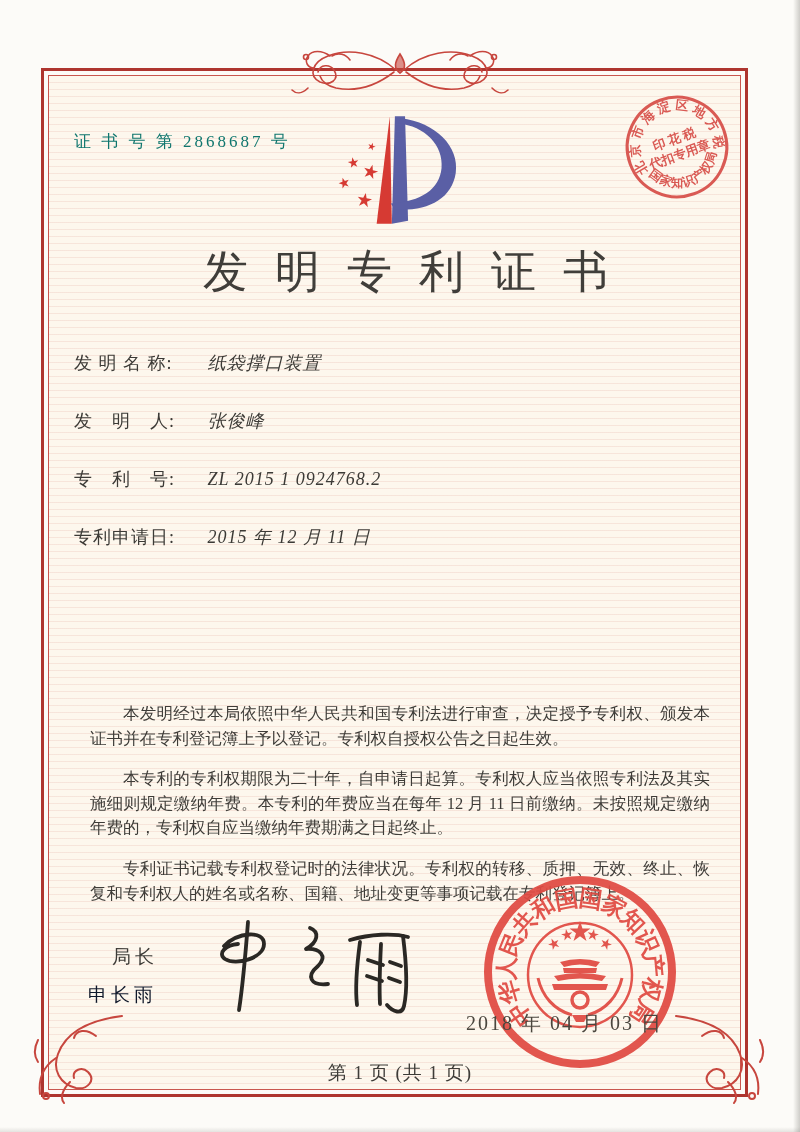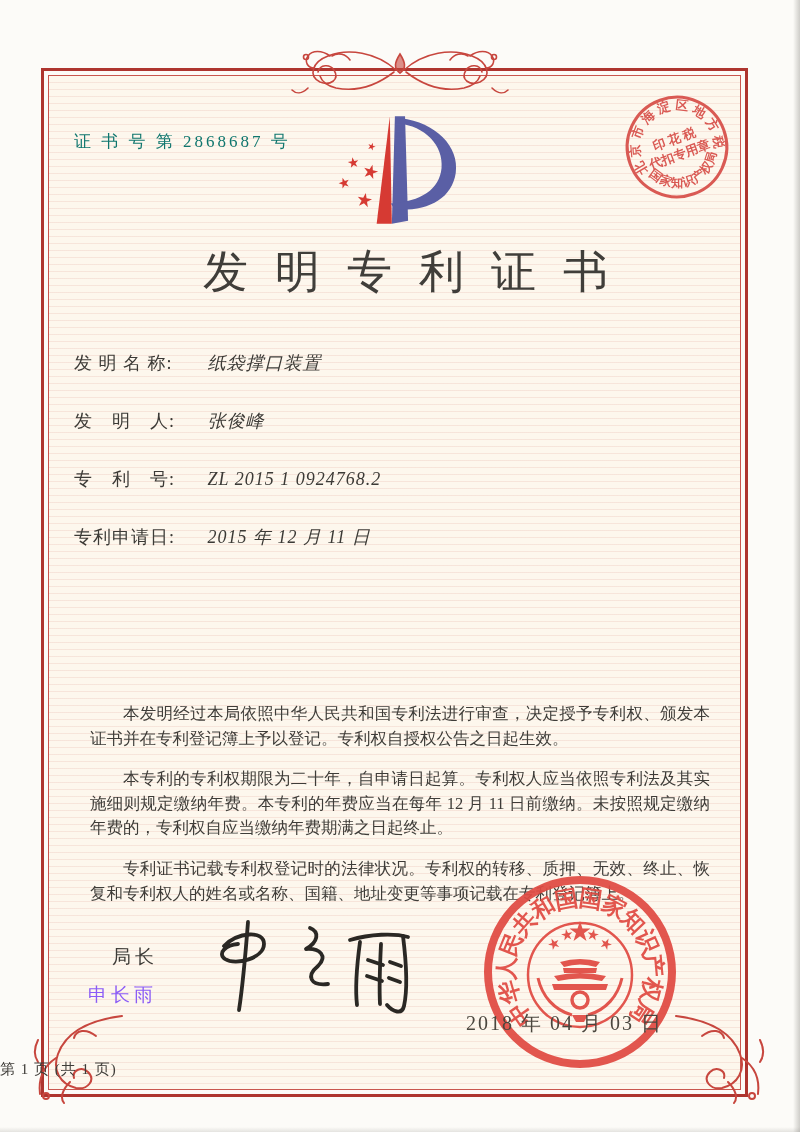--- a/index.html
+++ b/index.html
@@ -56,31 +56,31 @@
   .field-value{margin-left:10px;font-style:italic;}
 
   .body-text{
     position:absolute;left:74px;top:686px;width:652px;z-index:10;
     font-size:16.5px;line-height:24.6px;color:#3e3c38;
     text-align:justify;
   }
   .body-text p{margin:16px;text-indent:2em;}
 
   .signer-title{position:absolute;left:88px;top:944px;font-size:19px;letter-spacing:4px;color:#3c3a36;z-index:10;margin-left:24px;}
-  .signer-name{position:absolute;left:88px;top:982px;font-size:19px;letter-spacing:4px;color:#8b5cf6;z-index:10;}
+  .signer-name{position:absolute;left:88px;top:982px;font-size:19px;letter-spacing:4px;color:#0f172a;z-index:10;}
   .signature{position:absolute;left:198px;top:912px;width:235px;height:108px;z-index:11;}
 
   .official-seal{position:absolute;left:468px;top:860px;width:224px;height:224px;z-index:20;opacity:0.93;}
   .issue-date{
     position:absolute;left:466px;top:1010px;z-index:30;
     font-size:20px;letter-spacing:2px;color:#4b463e;
   }
   .footer-page{
-    position:absolute;left:0;top:1060px;width:100%;text-align:left;z-index:10;
-    font-size:15px;letter-spacing:1px;color:#3e3c38;
+    position:absolute;left:0;top:1060px;width:100%;text-align:center;z-index:10;
+    font-size:19px;letter-spacing:1px;color:#3e3c38;
   }
   .tax-stamp{position:absolute;left:614px;top:84px;width:126px;height:126px;z-index:20;opacity:0.95;}
 
   svg text{font-family:"Liberation Serif","DejaVu Serif",serif;}
 </style>
 </head>
 <body>
 
 <div class="page">
 

